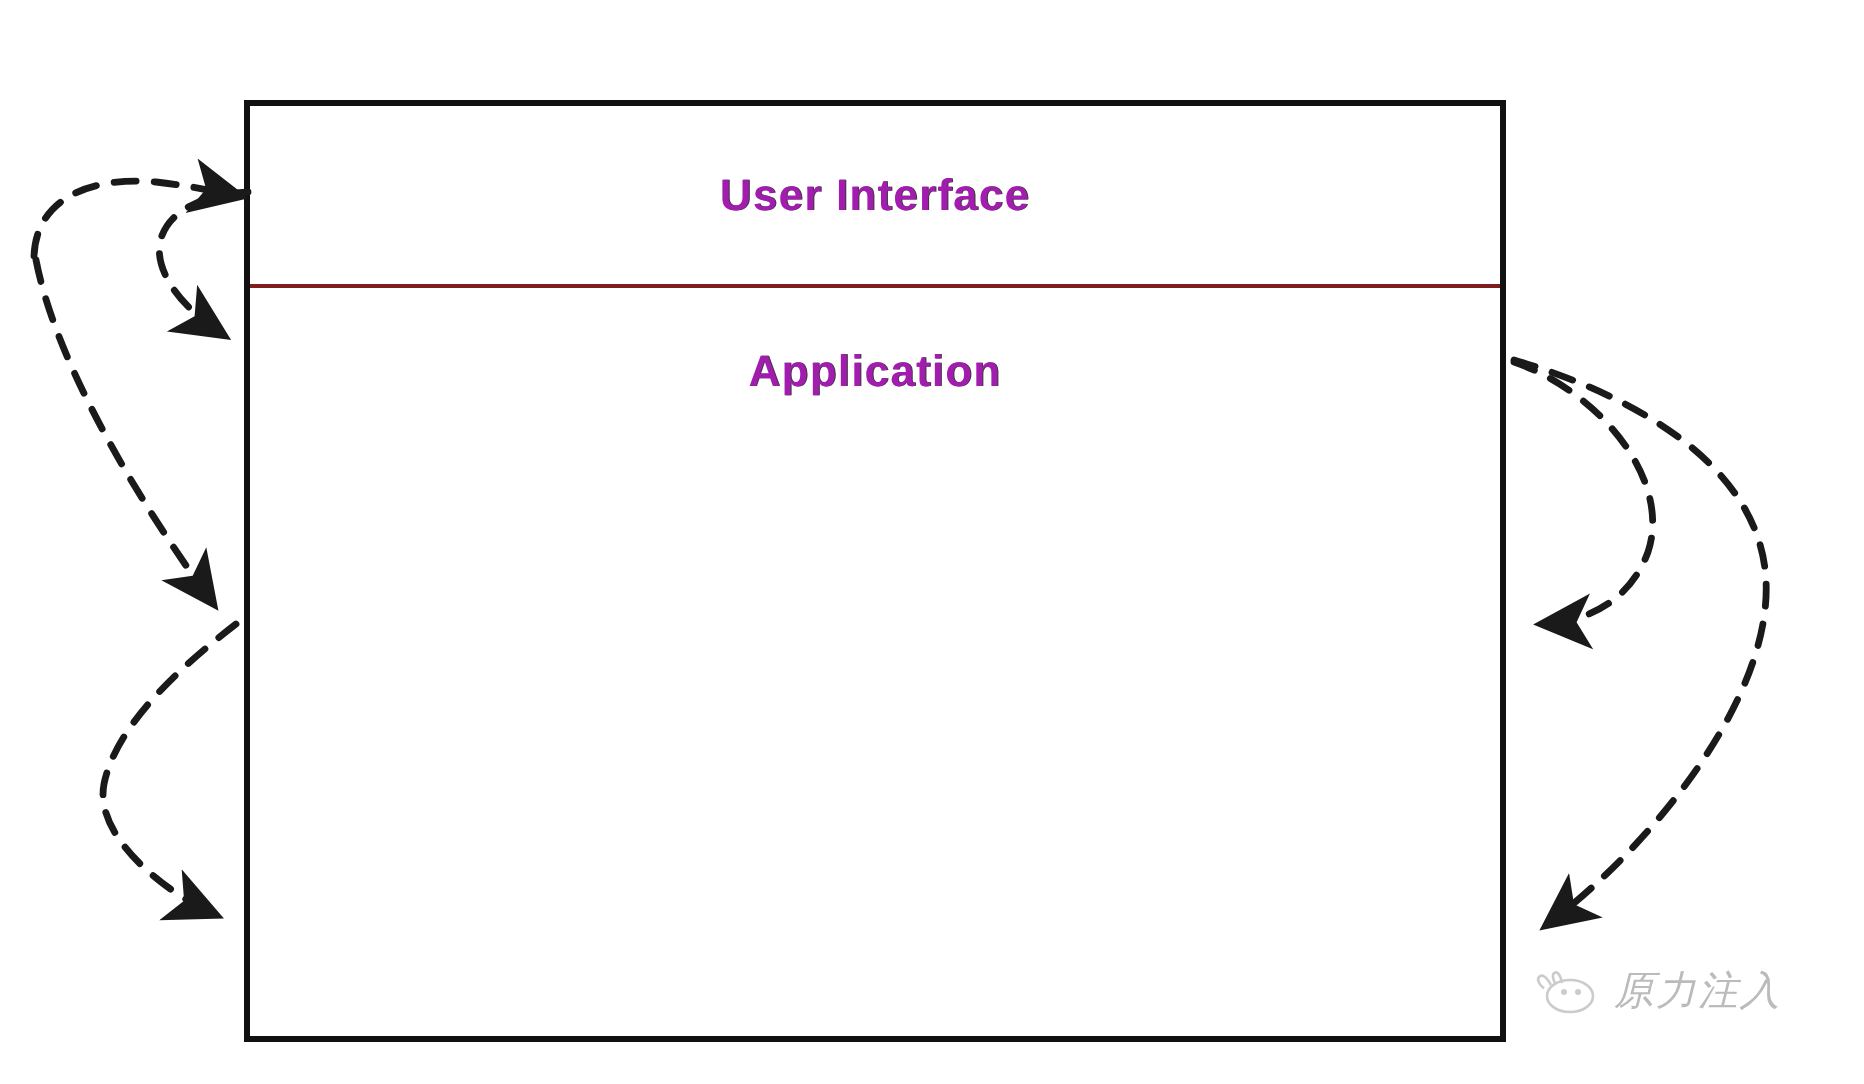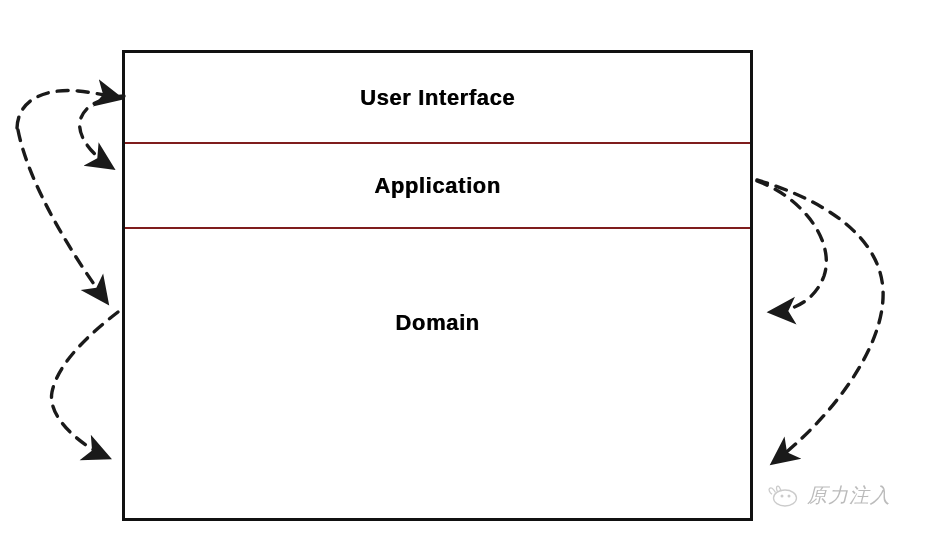--- a/index.html
+++ b/index.html
@@ -46,21 +46,21 @@
   }
   .layer-ui          { height: 89px; }
   .layer-application { height: 85px; }
   .layer-domain      { height: 190px; }
   .layer-infra       { height: 107px; }
   .layer-label {
     font-family: "Liberation Sans", sans-serif;
     font-weight: bold;
     font-size: 22px;
     letter-spacing: 0.6px;
-    color: #000000;
+    color: #a21caf;
     text-shadow: 0.5px 0 0 #3a3a3a;
     user-select: none;
     white-space: nowrap;
   }
   #arrows {
     position: absolute;
     inset: 0;
     width: 932px;
     height: 542px;
     pointer-events: none;
@@ -92,23 +92,20 @@
   <div class="layer-stack">
 
     <div class="layer layer-ui">
       <span class="layer-label">User Interface</span>
     </div>
 
     <div class="layer layer-application">
       <span class="layer-label">Application</span>
     </div>
 
-    <div class="layer layer-domain">
-      <span class="layer-label">Domain</span>
-    </div>
 
 
   </div>
 
   <svg id="arrows" viewBox="0 0 932 542">
     <defs>
       <marker id="ah" markerWidth="9" markerHeight="9" refX="7" refY="4.5" orient="auto" markerUnits="strokeWidth">
         <path d="M0,0.4 L8.6,4.5 L0,8.6 L2.2,4.5 Z" fill="#1a1a1a"></path>
       </marker>
     </defs>

